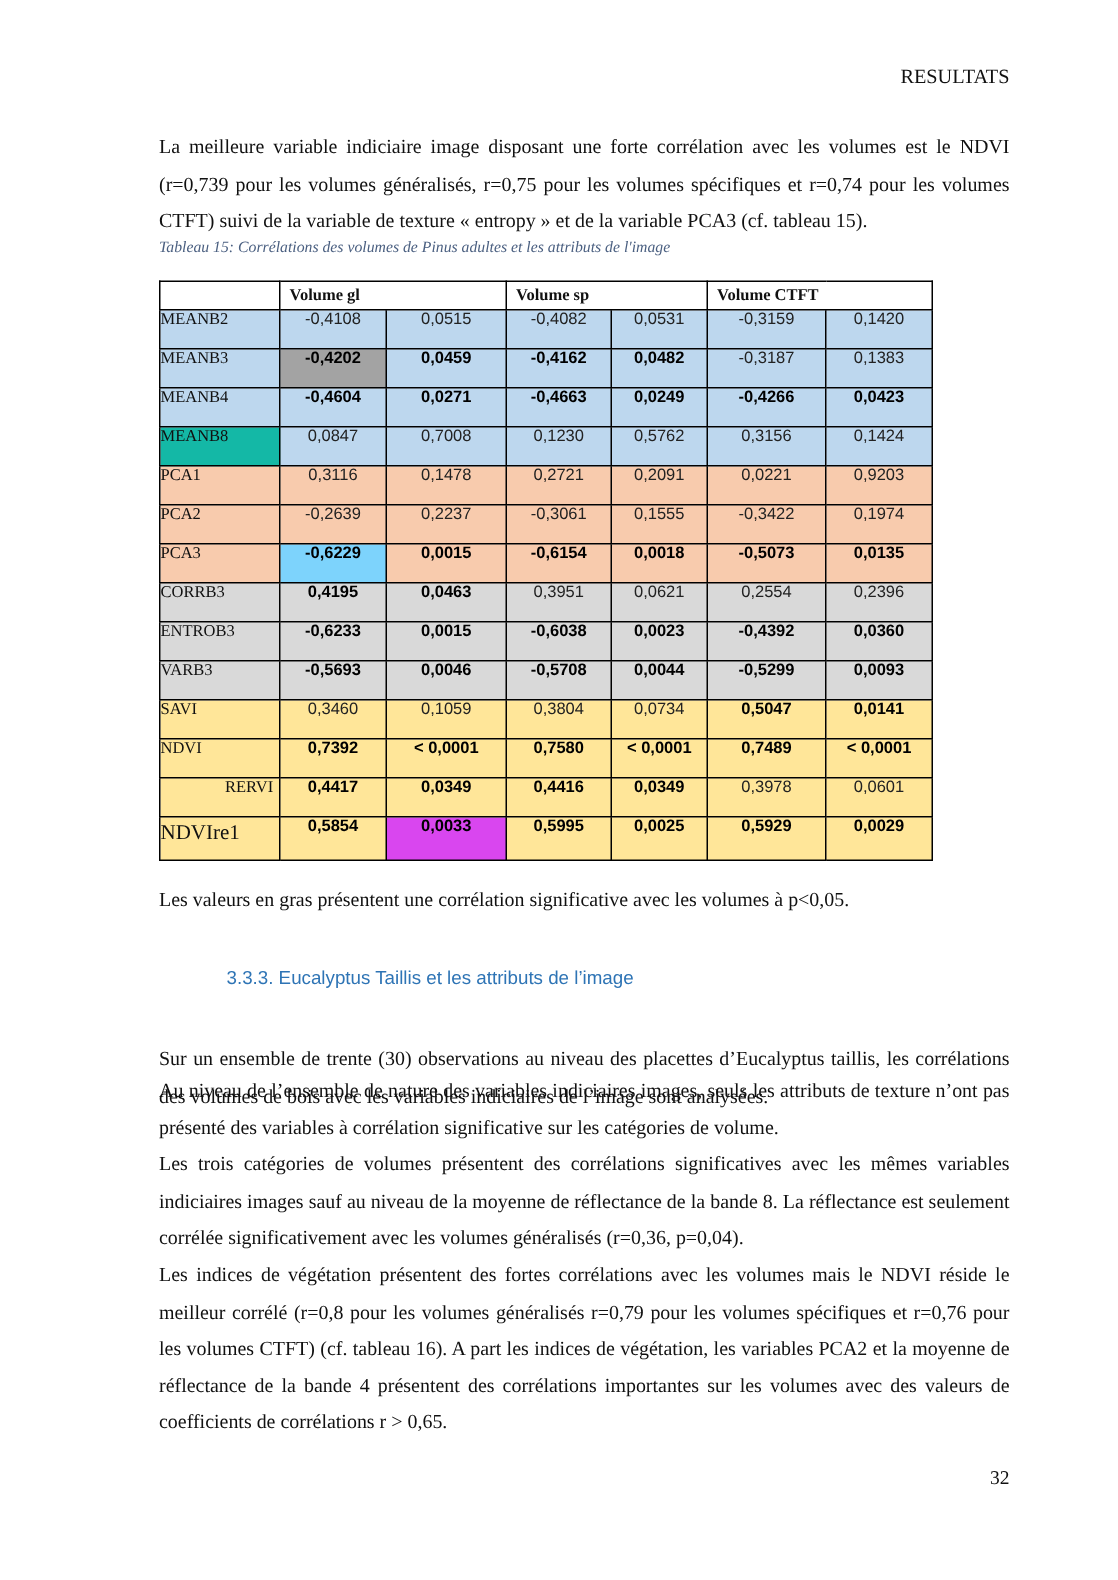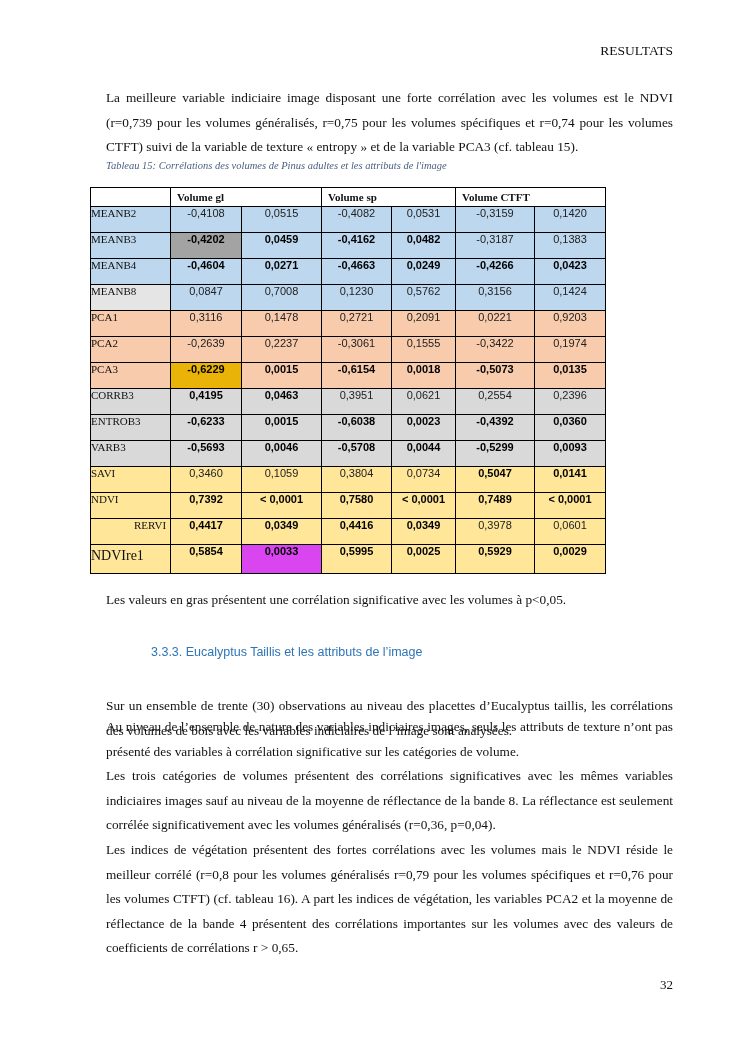--- a/index.html
+++ b/index.html
@@ -1,21 +1,21 @@
 <!DOCTYPE html>
 <html><head>
 <meta charset="utf-8">
 <style>
   html, body { margin:0; padding:0; background:#ffffff; }
   body { width:745px; height:1053px; position:relative; overflow:hidden;
          font-family:"Liberation Serif", serif; color:#111; }
   .header { position:absolute; top:43px; right:72px; font-size:13.5px; }
   .para { position:absolute; left:106px; width:567px; font-size:13.3px; line-height:24.6px; text-align:justify; }
   .caption { position:absolute; left:106px; top:160px; font-size:10.5px; font-style:italic; color:#4a5f80; }
-  table.corr { position:absolute; left:90px; top:187px; border-collapse:collapse; width:515px; table-layout:fixed; }
+  table.corr { position:absolute; left:106px; top:187px; border-collapse:collapse; width:515px; table-layout:fixed; }
   table.corr td, table.corr th { border:1px solid #000; padding:0; font-size:11px; }
   table.corr th { font-weight:bold; text-align:left; padding-left:6px; height:18px; background:#fff; font-family:"Liberation Serif", serif; }
   table.corr tr.hdr2 th { height:19px; }
   table.corr tr.data td { height:25px; vertical-align:top; }
   td.var { font-family:"Liberation Serif", serif; font-size:11.5px; padding-left:6px; padding-top:2px; }
   td.var.big { font-size:14px; padding-top:3px; }
   td.num { text-align:center; font-family:"Liberation Sans", sans-serif; font-size:11.5px; padding-top:4px; color:#222; }
   td.num.b { font-weight:bold; color:#000; }
   tr.g-blue td { background:#bdd7ee; }
   tr.g-peach td { background:#f8cbad; }
@@ -74,21 +74,21 @@
       <tr class="data g-blue">
         <td class="var" style="background: rgb(189, 215, 238);">MEANB4</td>
         <td class="num b" style="background: rgb(189, 215, 238);">-0,4604</td>
         <td class="num b" style="background: rgb(189, 215, 238);">0,0271</td>
         <td class="num b" style="background: rgb(189, 215, 238);">-0,4663</td>
         <td class="num b" style="background: rgb(189, 215, 238);">0,0249</td>
         <td class="num b" style="background: rgb(189, 215, 238);">-0,4266</td>
         <td class="num b" style="background: rgb(189, 215, 238);">0,0423</td>
       </tr>
       <tr class="data g-blue">
-        <td class="var" style="background: #e5e5e5;">MEANB8</td>
+        <td class="var" style="background: #14b8a6;">MEANB8</td>
         <td class="num" style="background: rgb(189, 215, 238);">0,0847</td>
         <td class="num" style="background: rgb(189, 215, 238);">0,7008</td>
         <td class="num" style="background: rgb(189, 215, 238);">0,1230</td>
         <td class="num" style="background: rgb(189, 215, 238);">0,5762</td>
         <td class="num" style="background: rgb(189, 215, 238);">0,3156</td>
         <td class="num" style="background: rgb(189, 215, 238);">0,1424</td>
       </tr>
       <tr class="data g-peach">
         <td class="var" style="background: rgb(248, 203, 173);">PCA1</td>
         <td class="num" style="background: rgb(248, 203, 173);">0,3116</td>
@@ -102,21 +102,21 @@
         <td class="var" style="background: rgb(248, 203, 173);">PCA2</td>
         <td class="num" style="background: rgb(248, 203, 173);">-0,2639</td>
         <td class="num" style="background: rgb(248, 203, 173);">0,2237</td>
         <td class="num" style="background: rgb(248, 203, 173);">-0,3061</td>
         <td class="num" style="background: rgb(248, 203, 173);">0,1555</td>
         <td class="num" style="background: rgb(248, 203, 173);">-0,3422</td>
         <td class="num" style="background: rgb(248, 203, 173);">0,1974</td>
       </tr>
       <tr class="data g-peach">
         <td class="var" style="background: rgb(248, 203, 173);">PCA3</td>
-        <td class="num b" style="background: #eab308; margin-top: 44px;">-0,6229</td>
+        <td class="num b" style="background: #7dd3fc; margin-top: 44px;">-0,6229</td>
         <td class="num b" style="background: rgb(248, 203, 173);">0,0015</td>
         <td class="num b" style="background: rgb(248, 203, 173);">-0,6154</td>
         <td class="num b" style="background: rgb(248, 203, 173);">0,0018</td>
         <td class="num b" style="background: rgb(248, 203, 173);">-0,5073</td>
         <td class="num b" style="background: rgb(248, 203, 173);">0,0135</td>
       </tr>
       <tr class="data g-gray">
         <td class="var" style="background: rgb(217, 217, 217);">CORRB3</td>
         <td class="num b" style="background: rgb(217, 217, 217);">0,4195</td>
         <td class="num b" style="background: rgb(217, 217, 217);">0,0463</td>

